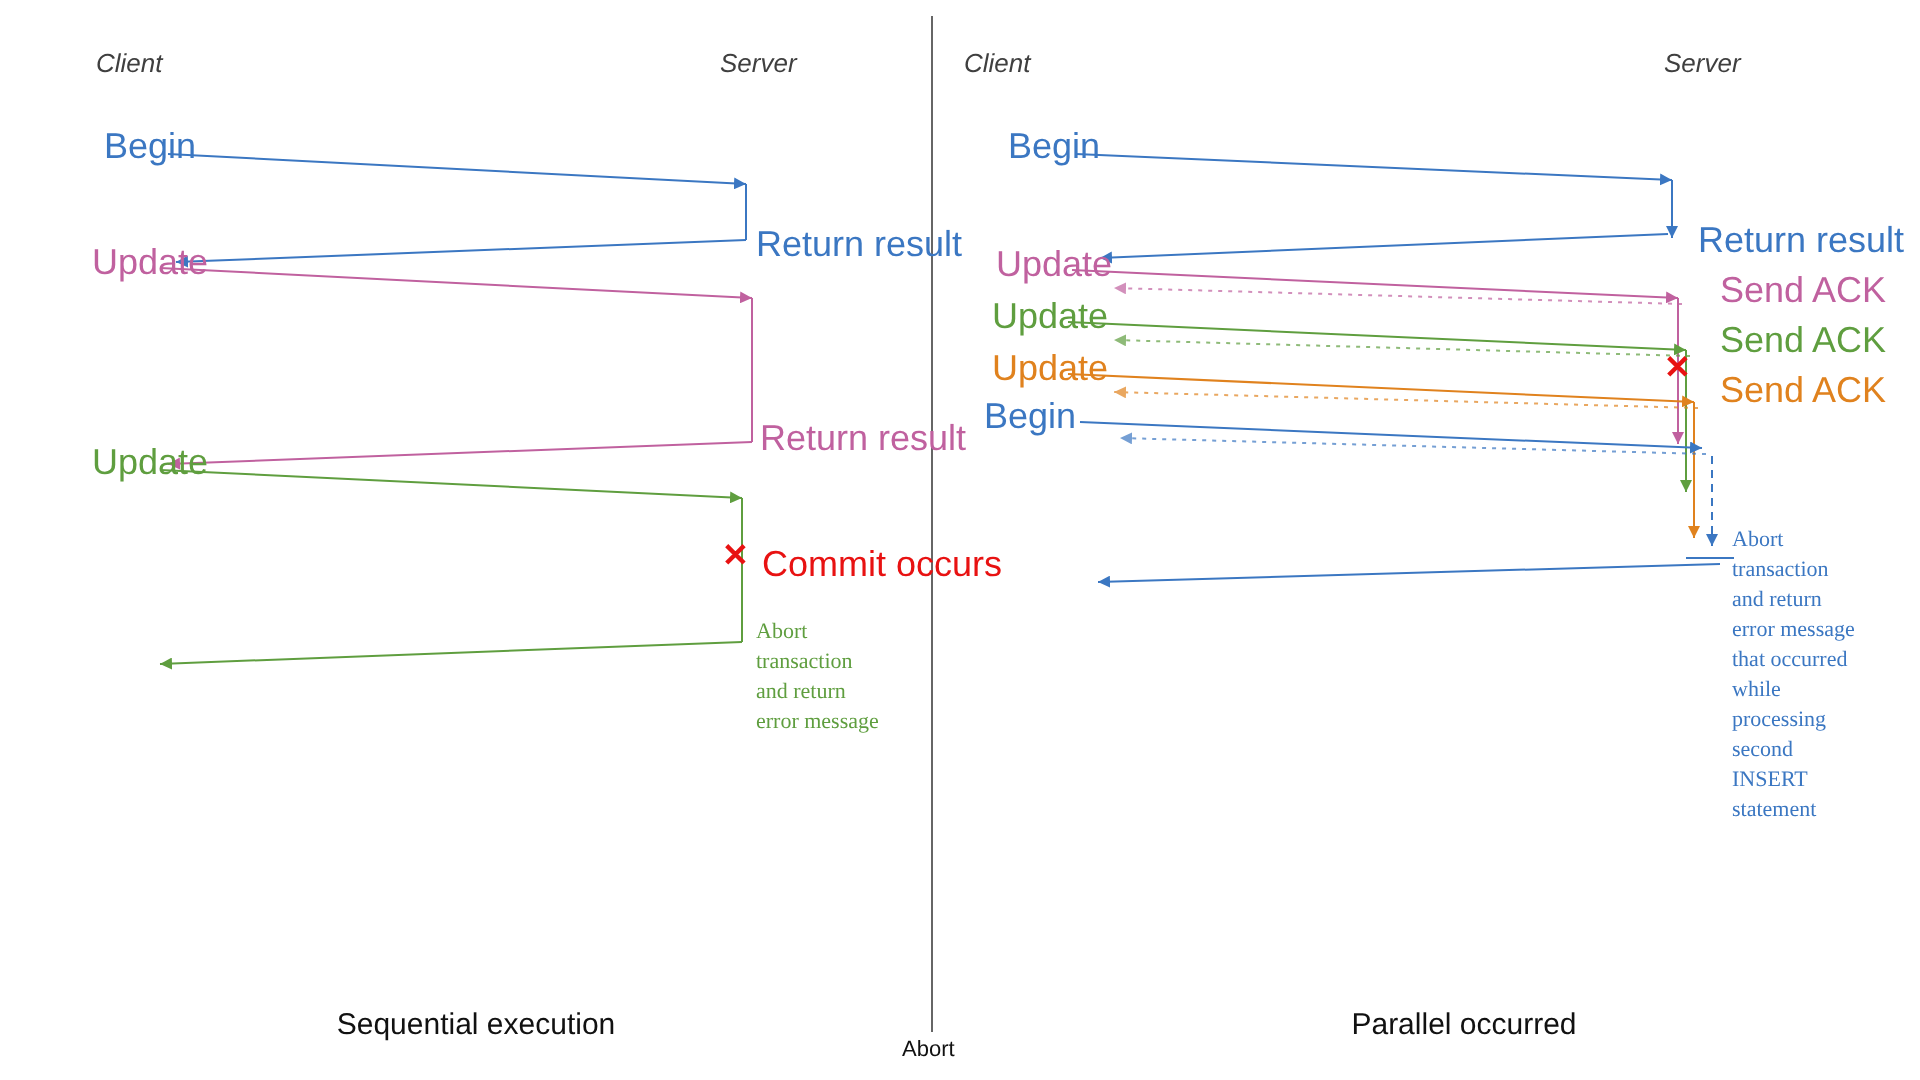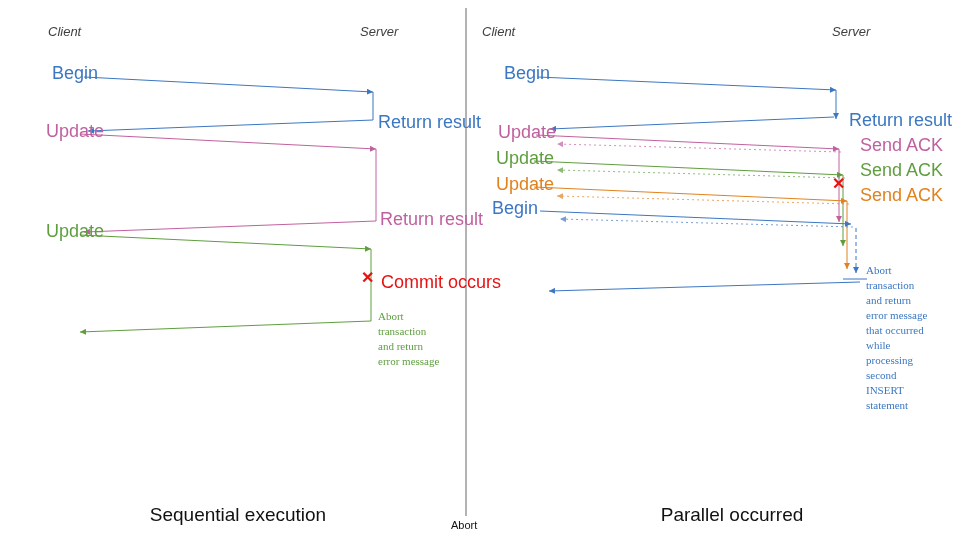--- a/index.html
+++ b/index.html
@@ -5,21 +5,21 @@
   html,body{margin:0;padding:0;background:#ffffff;}
   #canvas{position:relative;width:960px;height:540px;background:#ffffff;overflow:hidden;
           font-family:"Liberation Sans", sans-serif;}
   svg{position:absolute;left:0;top:0;}
   .lbl{position:absolute;font-size:18px;white-space:nowrap;}
   .hdr{font-style:italic;font-size:13px;color:#3f3f3f;}
   .c-blue{color:#3b77c2}.c-pink{color:#c0619f}.c-green{color:#5f9e3f}
   .c-orange{color:#e0821e}.c-red{color:#e81212}
   .wrap{white-space:pre-line;line-height:15px;font-size:11px;font-family:Liberation Serif, serif;}
   .err-x{font-weight:bold;font-size:16px;}
-  .title{position:absolute;font-size:19px;color:#111;text-align:center;}
+  .title{position:absolute;font-size:15px;color:#111;text-align:center;}
   .s-blue{stroke:#3b77c2;fill:none;stroke-width:1}
   .s-pink{stroke:#c0619f;fill:none;stroke-width:1}
   .s-green{stroke:#5f9e3f;fill:none;stroke-width:1}
   .s-orange{stroke:#e0821e;fill:none;stroke-width:1}
   .s-axis{stroke:#666;fill:none;stroke-width:1}
   .dot{stroke-dasharray:2,3;opacity:.7}
   .dash{stroke-dasharray:4,3}
 </style>
 </head>
 <body>

